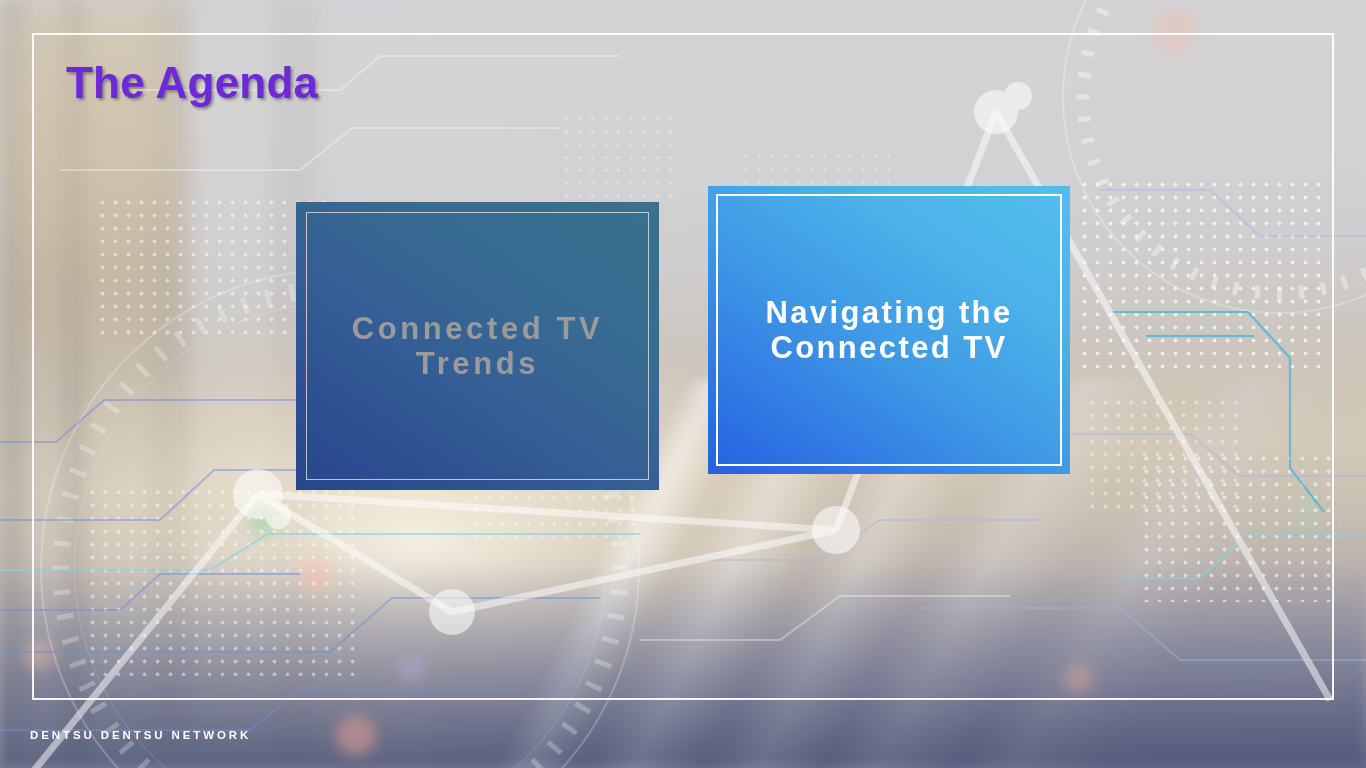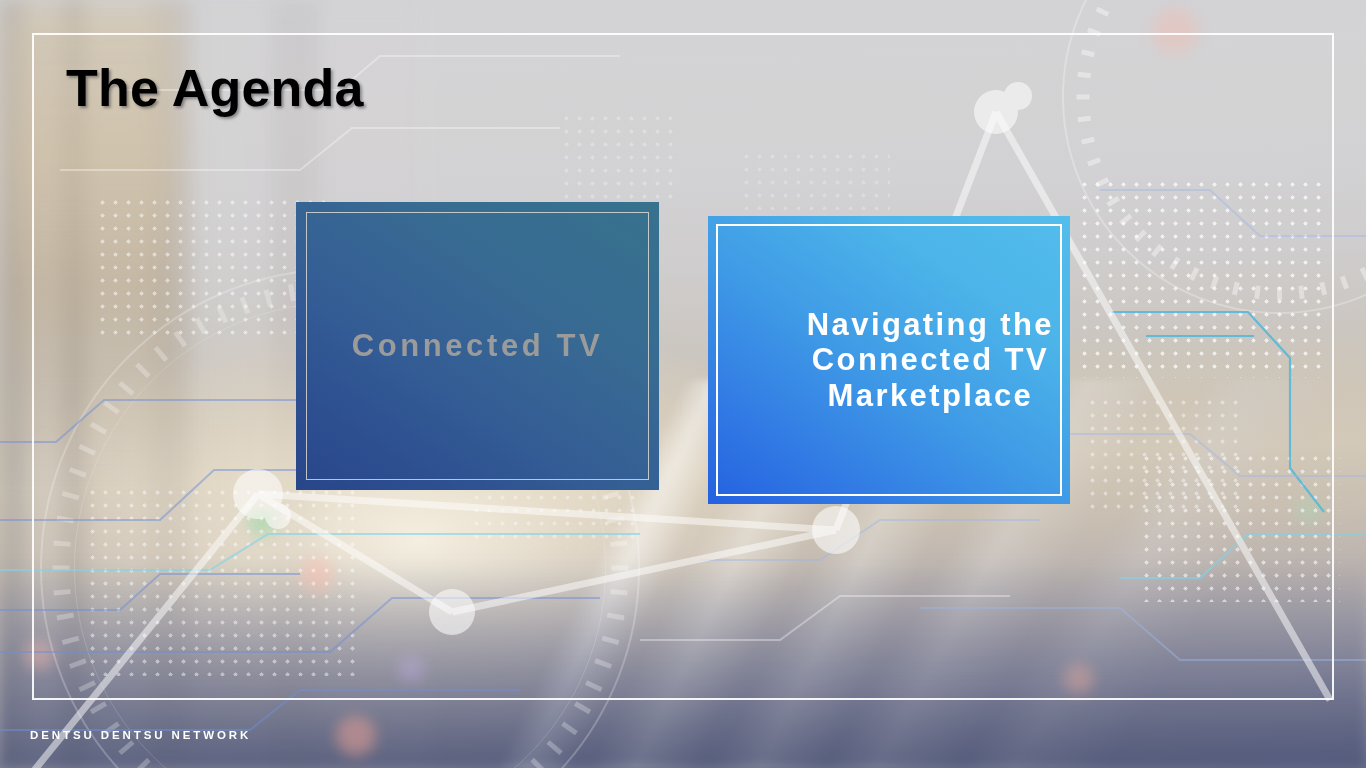--- a/index.html
+++ b/index.html
@@ -215,23 +215,23 @@
     border: 2px solid rgba(255,255,255,0.92);
     box-sizing: border-box;
     pointer-events: none;
   }
 
   
   #title {
     position: absolute;
     left: 66px;
     top: 58px;
-    font-size: 52px;
+    font-size: 44px;
     font-weight: bold;
-    color: #000000;
+    color: #6d28d9;
     letter-spacing: 0.2px;
     text-shadow: 2px 2px 3px rgba(40,40,50,0.45);
     white-space: nowrap;
   }
 
   
   .card {
     position: absolute;
     box-sizing: border-box;
     display: flex;
@@ -262,25 +262,24 @@
     border: 1px solid rgba(226,222,214,0.82);
   }
   #card-trends .card-text {
     color: #9b9b9b;
     font-size: 31px;
     letter-spacing: 3.6px;
   }
 
   #card-marketplace {
     left: 708px;
-    top: 216px;
+    top: 186px;
     width: 362px;
     height: 288px;
     background: linear-gradient(214deg, #53bdec 0%, #4cb4e9 26%, #3f9ae6 54%, #3179e4 80%, #2461e0 100%);
-    justify-content: flex-end;
   }
   #card-marketplace .card-inner-border {
     left: 8px; top: 8px; right: 8px; bottom: 8px;
     border: 2px solid #ffffff;
   }
   #card-marketplace .card-text {
     color: #ffffff;
     font-size: 31px;
     letter-spacing: 2.4px;
   }
@@ -464,27 +463,27 @@
   </svg>
 
   <div id="frame"></div>
 
   <div id="title">The Agenda</div>
 
   <div class="card" id="card-trends">
     <div class="card-inner-border"></div>
     <div class="card-text">
       <span>Connected TV</span><br>
+      <span>Trends</span>
     </div>
   </div>
 
   <div class="card" id="card-marketplace">
     <div class="card-inner-border"></div>
     <div class="card-text">
       <span>Navigating the</span><br>
       <span>Connected TV</span><br>
-      <span>Marketplace</span>
     </div>
   </div>
 
   <div id="footer-logo">DENTSU DENTSU NETWORK</div>
 
 </div>
 
 </body></html>

